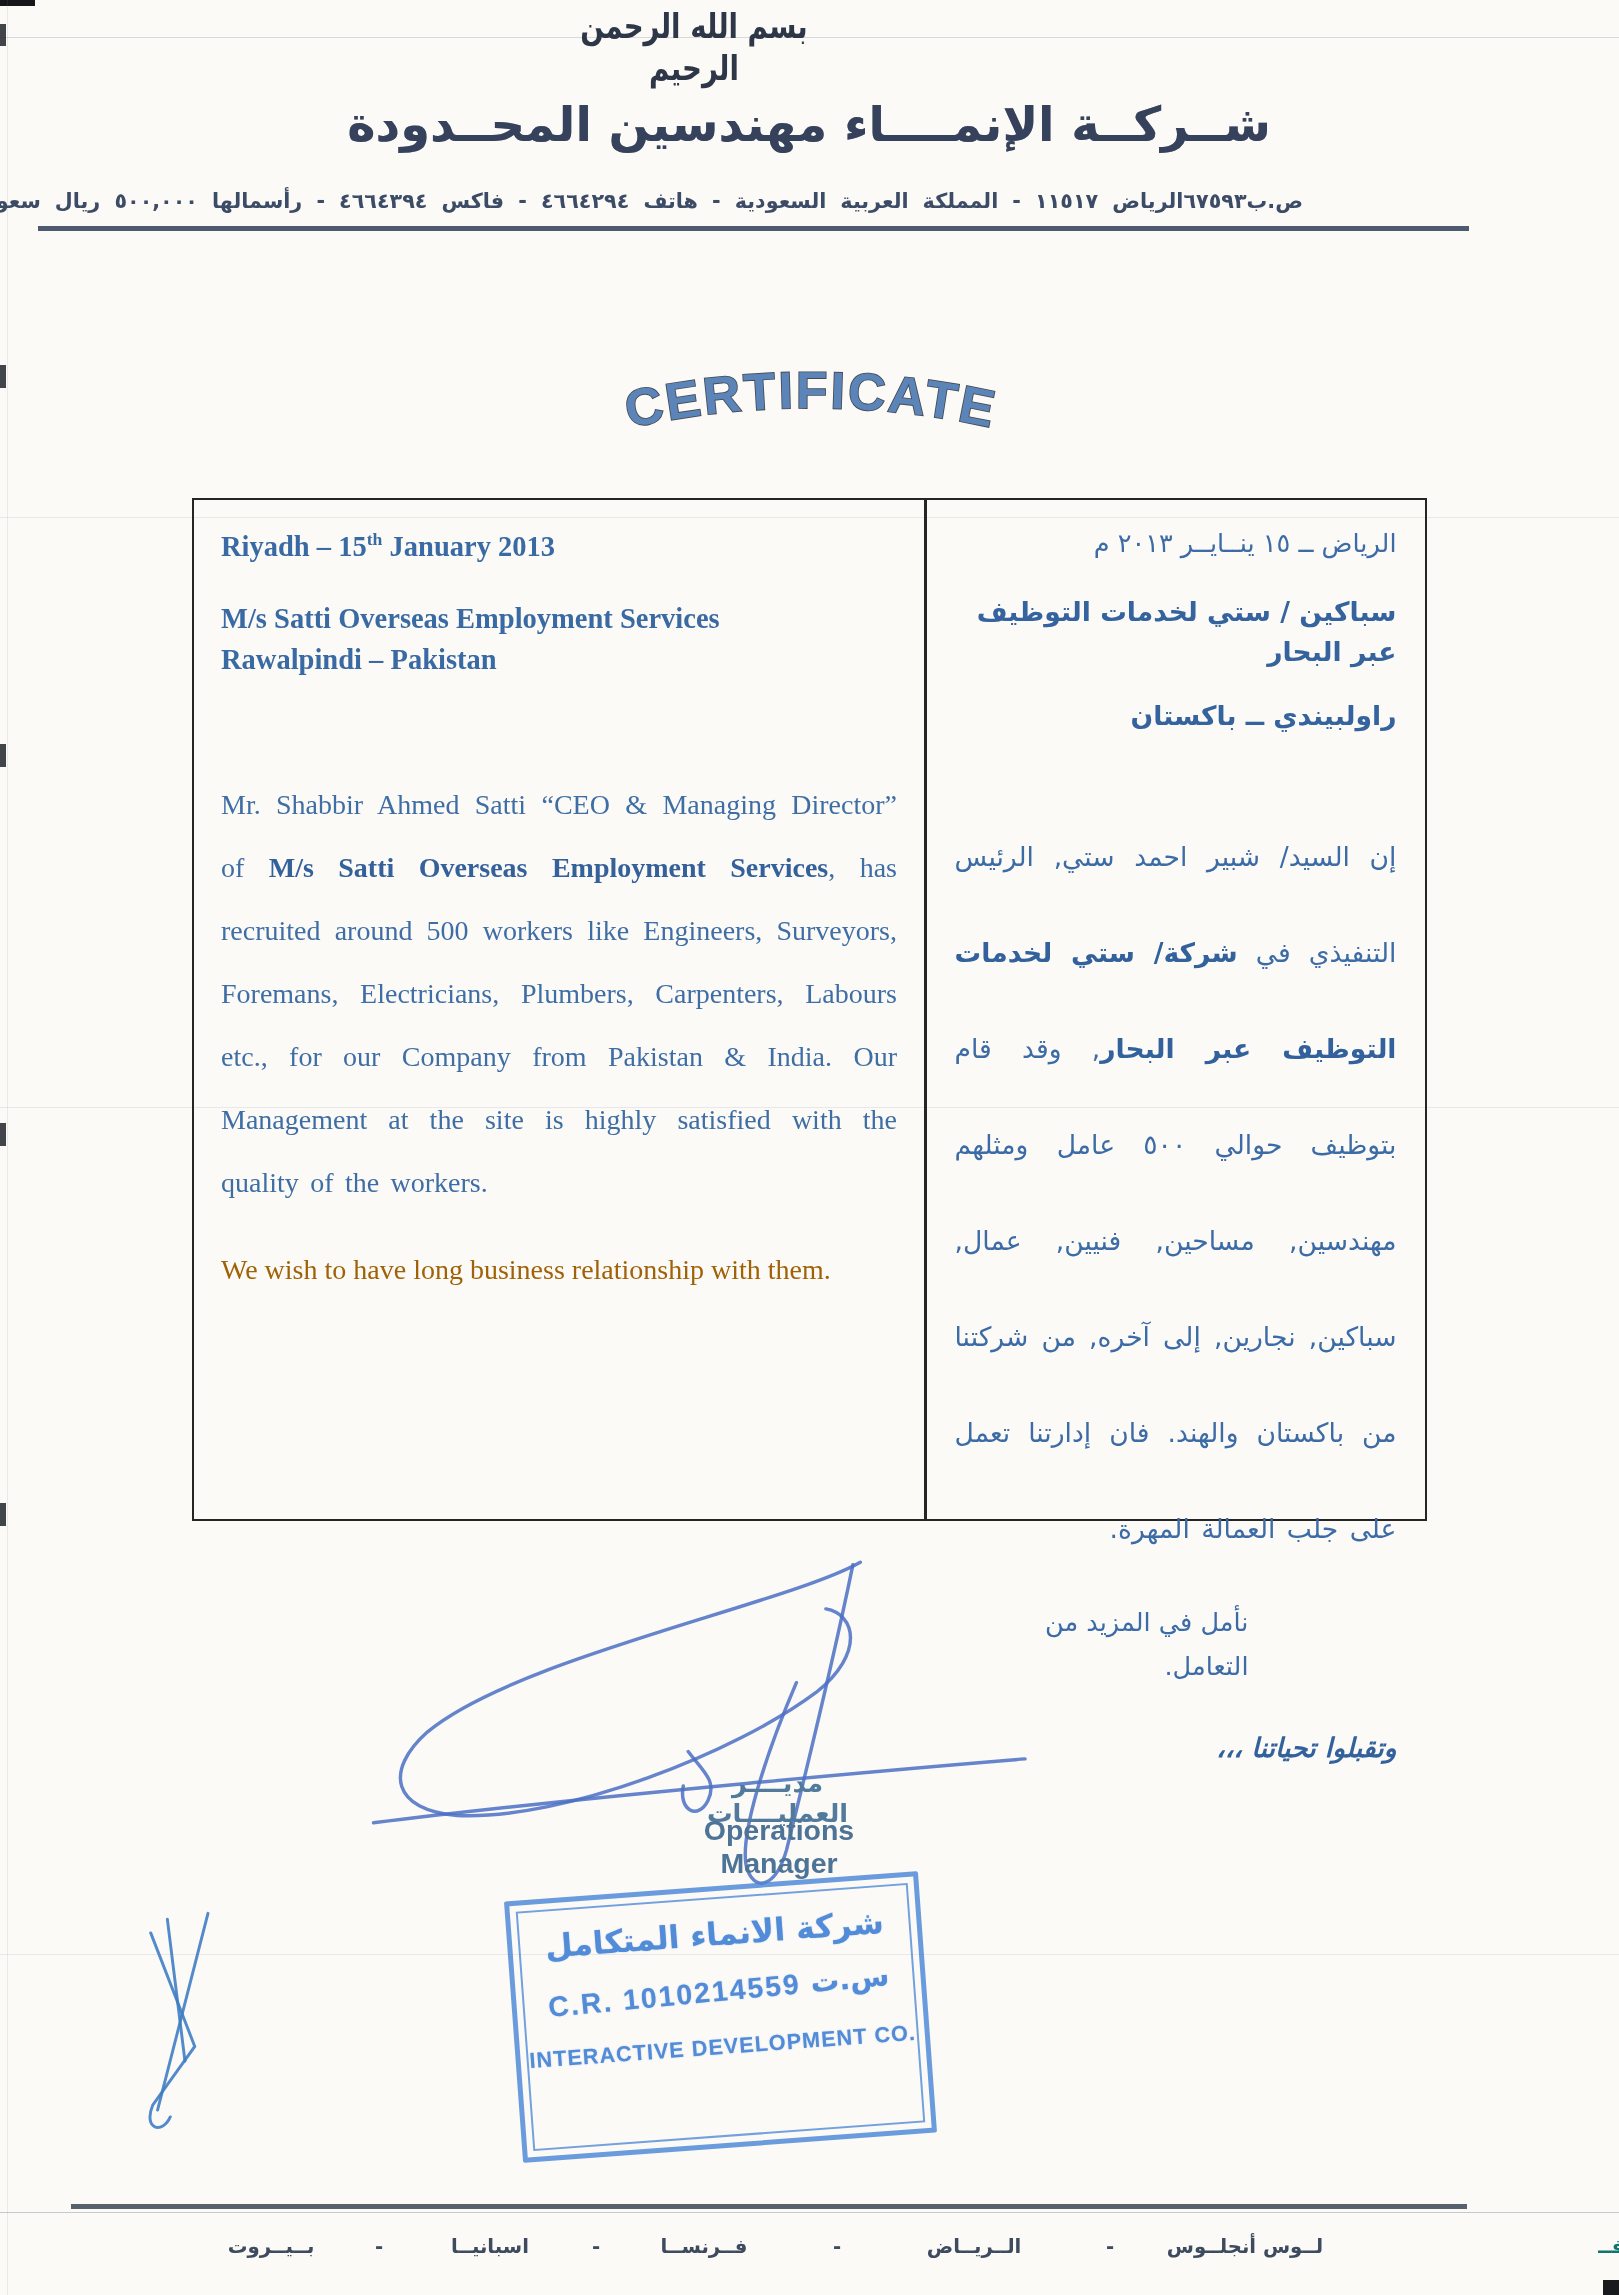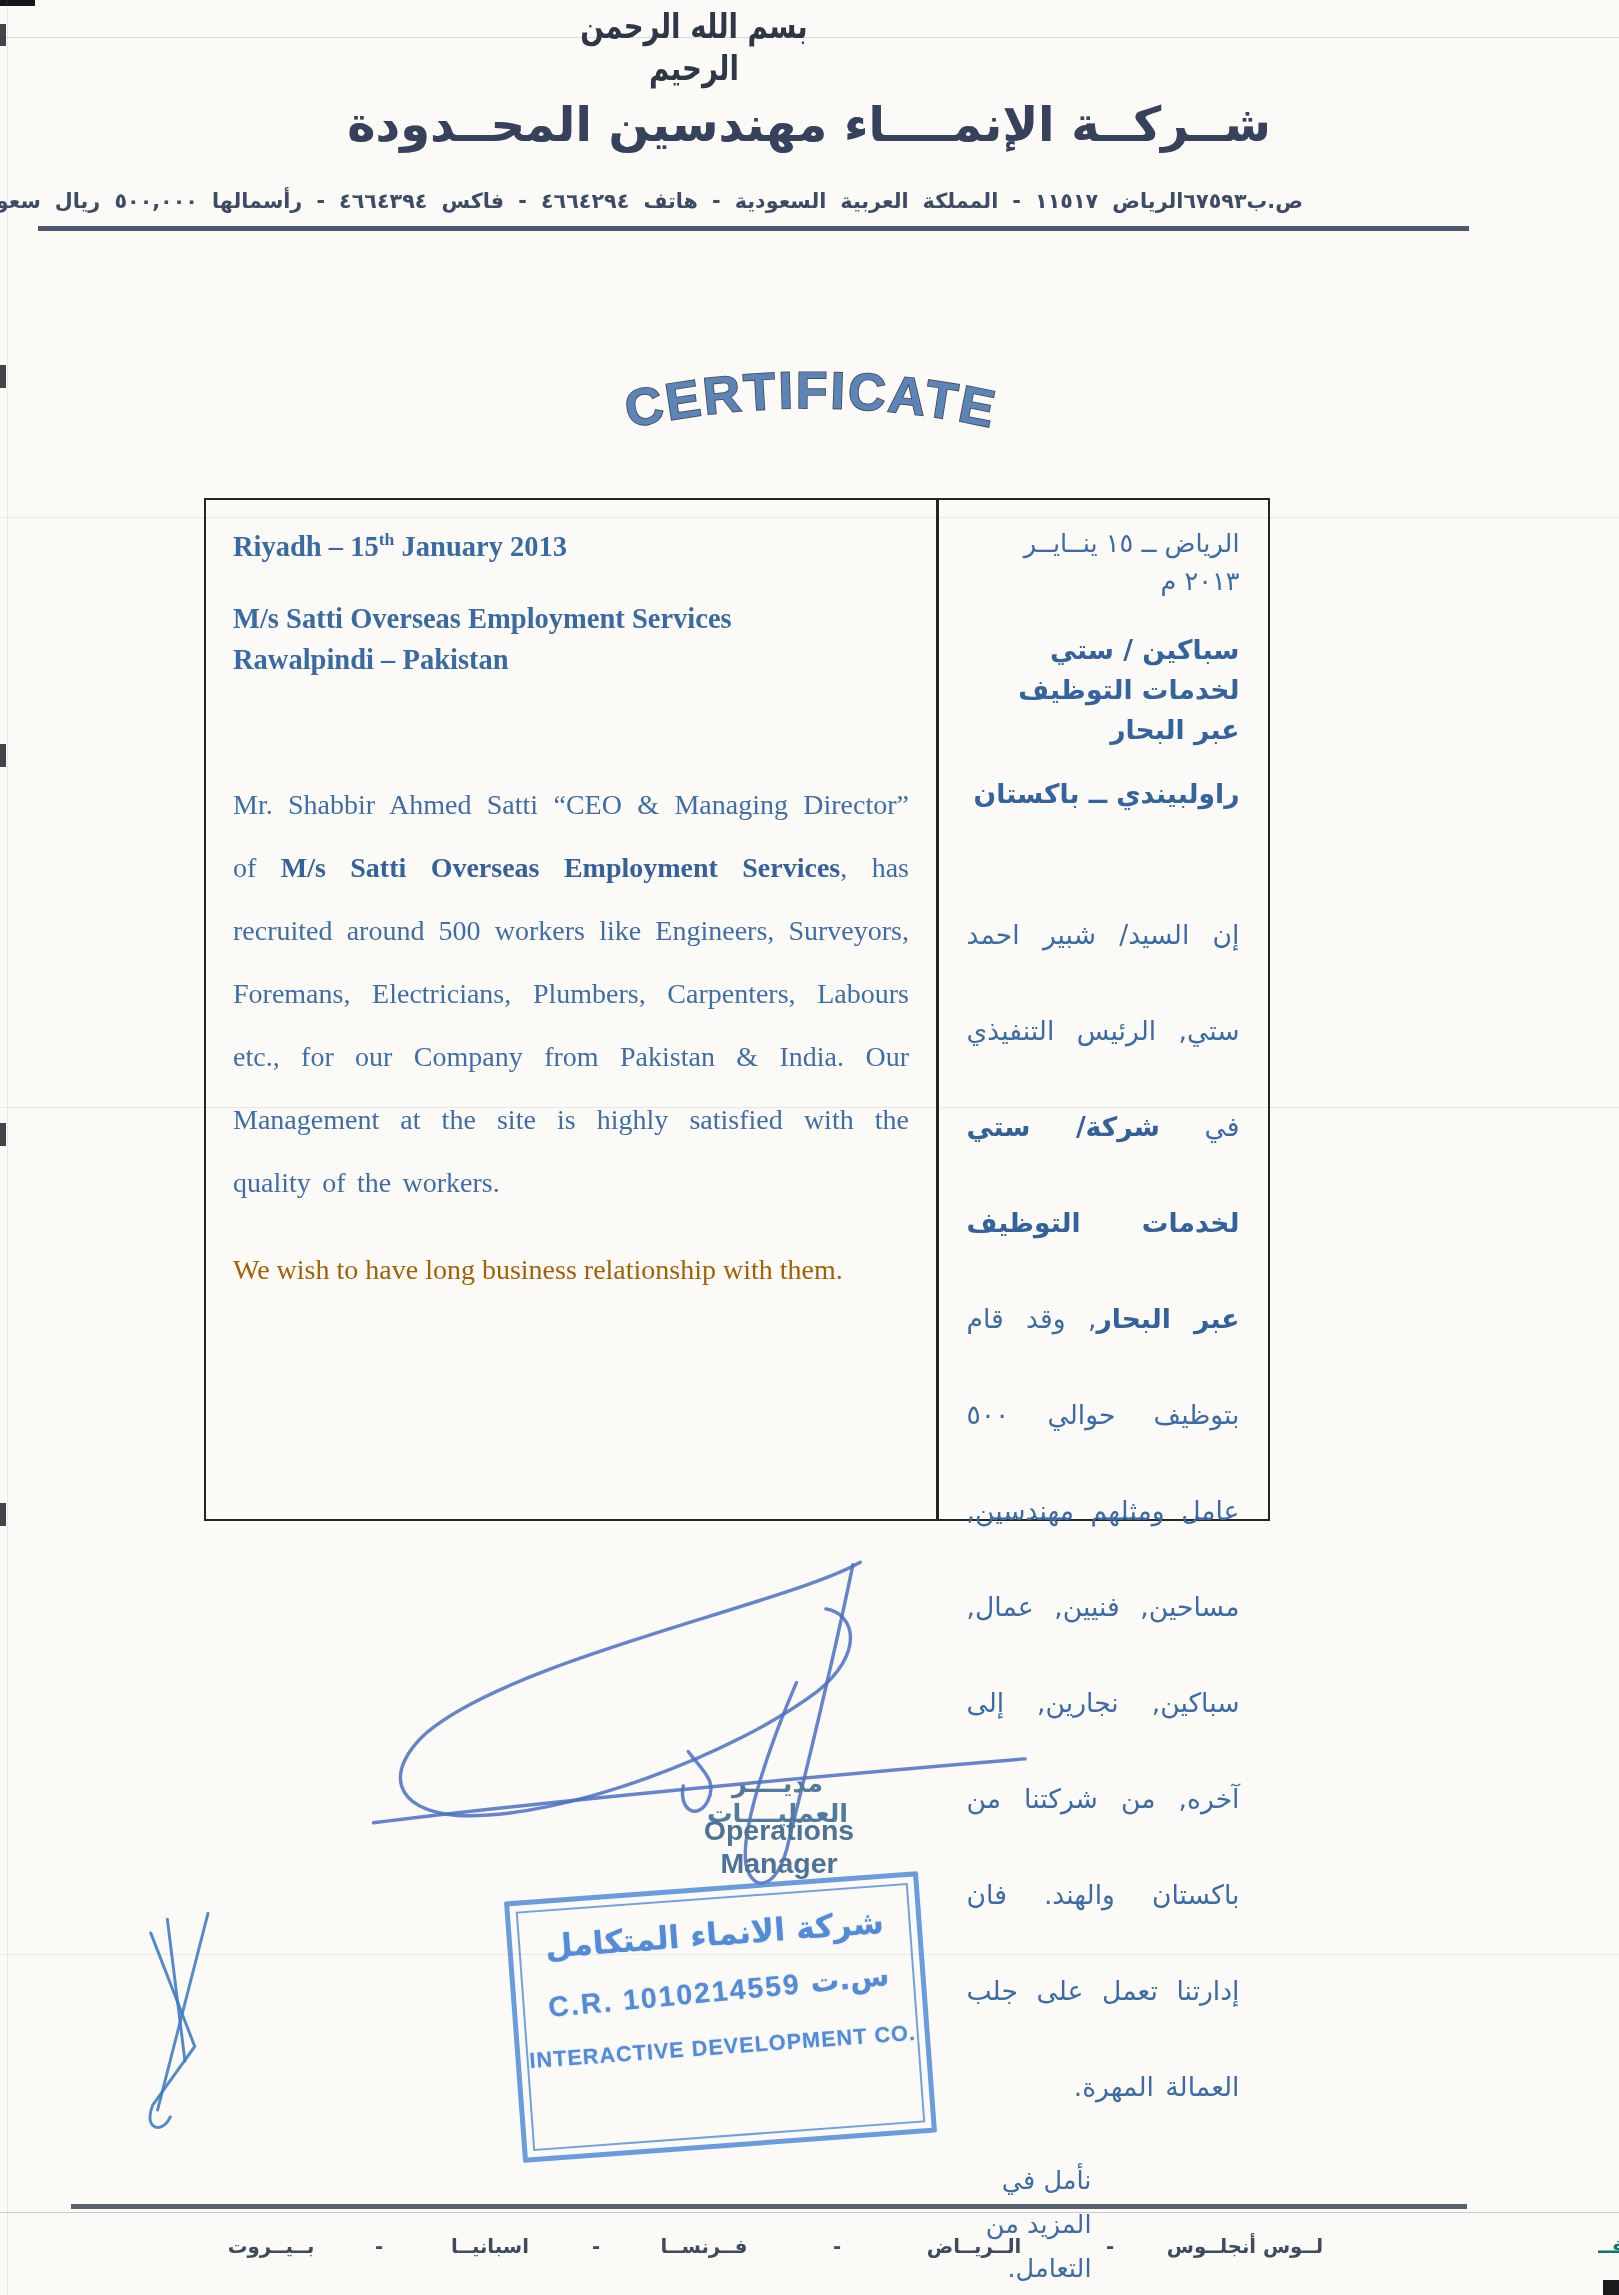--- a/index.html
+++ b/index.html
@@ -41,21 +41,21 @@
   }
   .header-rule{position:absolute;left:38px;top:226px;width:1431px;height:5.4px;background:#4d5a70;}
   
   .cert-svg{position:absolute;left:555px;top:355px;}
   .cert-svg text{
     font-family:"Liberation Sans",sans-serif;font-weight:bold;font-size:106px;
     fill:#5b84b8;stroke:#474a52;stroke-width:3.5px;paint-order:stroke;letter-spacing:5px;
   }
   
   .cert-table{
-    position:absolute;left:204px;top:498px;width:1066px;height:1023px;
+    position:absolute;left:192px;top:498px;width:1235px;height:1023px;
     border:2.5px solid #252525;box-sizing:border-box;
   }
   .table-divider{position:absolute;left:730px;top:0;bottom:0;width:2.5px;background:#252525;}
   .cell-en{position:absolute;left:0;top:0;bottom:0;width:730px;padding:0 27px;box-sizing:border-box;}
   .cell-ar{position:absolute;left:732px;top:0;bottom:0;right:0;padding:0 28.5px;box-sizing:border-box;
     direction:rtl;font-family:"DejaVu Sans",sans-serif;}
   .cell-en p,.cell-ar p{margin:0;}
   .en-date{margin-top:19.7px !important;font-size:28.5px;font-weight:bold;line-height:38px;}
   .en-date sup{font-size:17.7px;}
   .en-addr{margin-top:33px !important;font-size:28.5px;font-weight:bold;line-height:41px;}
@@ -163,20 +163,21 @@
       <p class="en-body"><span>Mr. Shabbir Ahmed Satti “CEO &amp; Managing Director” of </span><b>M/s Satti Overseas Employment Services</b><span>, has recruited around 500 workers like Engineers, Surveyors, Foremans, Electricians, Plumbers, Carpenters, Labours etc., for our Company from Pakistan &amp; India. Our Management at the site is highly satisfied with the quality of the workers.</span></p>
       <p class="en-closing">We wish to have long business relationship with them.</p>
     </div>
 
     <div class="cell-ar">
       <p class="ar-date">الرياض ــ ١٥ ينــايــر ٢٠١٣ م</p>
       <p class="ar-addr1">سباكين / ستي لخدمات التوظيف عبر البحار</p>
       <p class="ar-addr2">راولبيندي ــ باكستان</p>
       <p class="ar-body"><span>إن السيد/ شبير احمد ستي, الرئيس التنفيذي في </span><b>شركة/ ستي لخدمات التوظيف عبر البحار</b><span>, وقد قام بتوظيف حوالي ٥٠٠ عامل ومثلهم مهندسين, مساحين, فنيين, عمال, سباكين, نجارين, إلى آخره, من شركتنا من باكستان والهند. فان إدارتنا تعمل على جلب العمالة المهرة.</span></p>
       <p class="ar-hope">نأمل في المزيد من التعامل.</p>
+      <p class="ar-salut">وتقبلوا تحياتنا ،،،</p>
     </div>
   </div>
 
   <svg class="sig-svg" width="713" height="374" viewBox="0 0 1450 760">
     <path d="M 1050 55 C 900 140, 350 250, 170 400 C 80 480, 100 560, 230 570 C 450 580, 800 440, 960 320 C 1060 240, 1040 160, 980 150"></path>
     <path d="M 60 585 C 500 530, 1200 470, 1385 455"></path>
     <path d="M 1035 60 C 1000 230, 940 480, 900 640 C 880 710, 840 730, 820 680 C 800 620, 860 440, 920 300"></path>
     <path d="M 700 440 C 730 480, 760 500, 740 540 C 720 580, 680 560, 690 510"></path>
   </svg>
 

